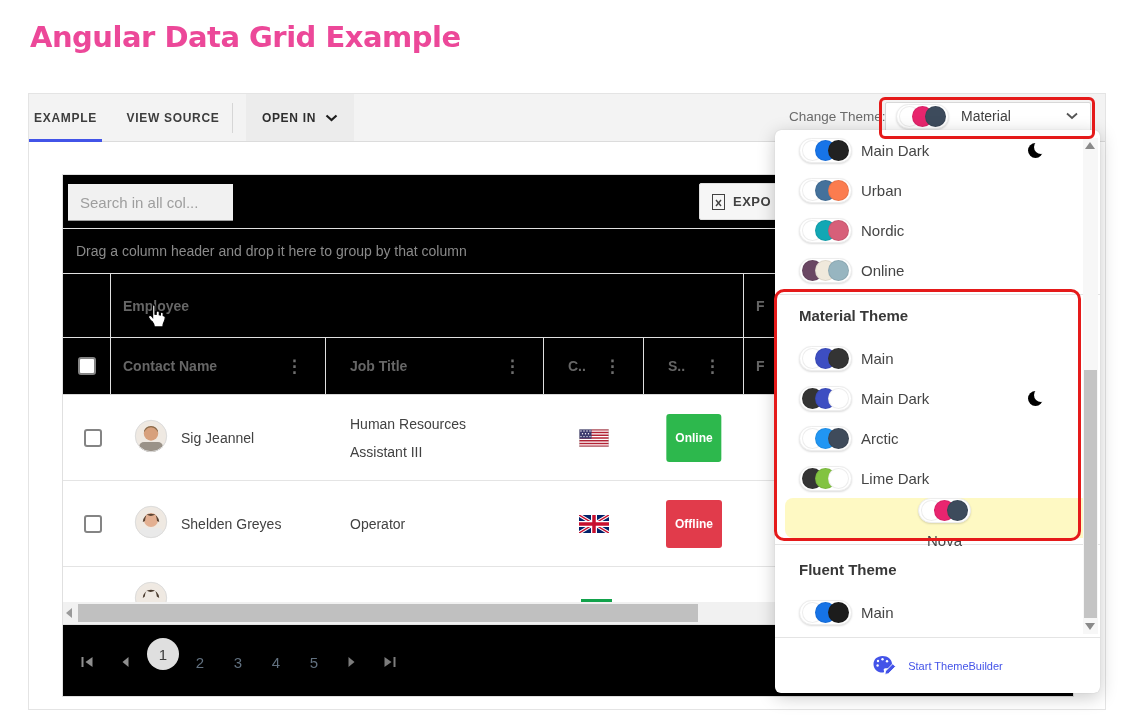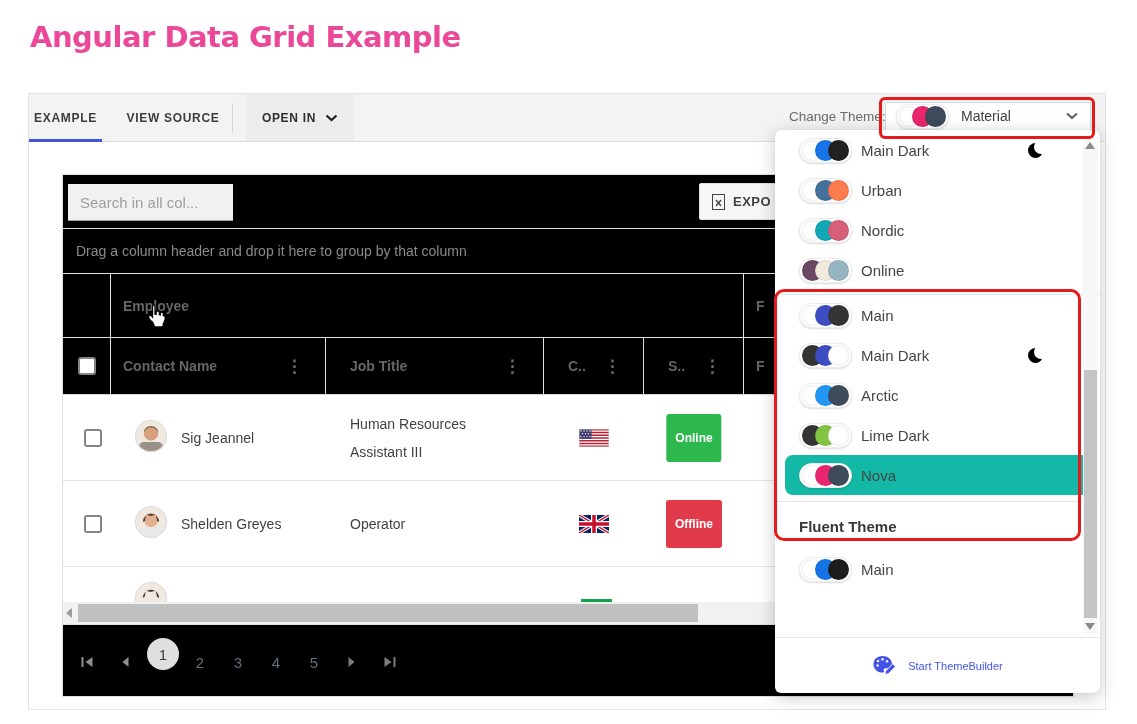--- a/index.html
+++ b/index.html
@@ -32,21 +32,21 @@
     border-radius:13px; padding:2px; box-shadow:0 1px 2px rgba(0,0,0,0.14); height:25px; }
   .dot { width:21px; height:21px; border-radius:50%; border:1px solid rgba(0,0,0,0.07); }
   .dot + .dot { margin-left:-8px; }
 
   
   .dropdown { position:absolute; left:775px; top:130px; width:325px; height:563px; background:#fff;
     border-radius:6px; box-shadow:0 4px 18px rgba(0,0,0,0.22), 0 0 1px rgba(0,0,0,0.2); z-index:10; }
   .dd-list { position:absolute; left:0; top:0; right:0; height:507px; overflow:hidden; }
   .dd-item { height:40px; display:flex; align-items:center; gap:9px; padding-left:14px;
     margin:0 10px; border-radius:8px; cursor:pointer; position:relative; }
-  .dd-item.selected { background:#14b8a6; }
+  .dd-item.selected { background:#fef9c3;flex-direction:column; }
   .dd-label { font-size:15px; color:#454545; }
   .dd-divider { height:1px; background:#e4e4e4; margin-top:4px; }
   .dd-section-label { padding:12px 0 14px 24px; font-size:15px; font-weight:bold; color:#383838; }
   .dd-section-label.second { padding-top:16px; }
   .moon { position:absolute; right:46px; top:12px; width:16px; height:16px; }
   .moon::before { content:""; position:absolute; left:0; top:1px; width:15px; height:15px;
     border-radius:50%; background:#000; }
   .moon::after { content:""; position:absolute; left:6px; top:-2px; width:14px; height:14px;
     border-radius:50%; background:#fff; }
   .dd-scrollbar { position:absolute; right:2px; top:8px; width:15px; height:496px; background:#f7f7f7; }
@@ -369,20 +369,21 @@
       <div class="dd-item">
         <span class="pill">
           <span class="dot" style="background-color: rgb(106, 71, 99);"></span>
           <span class="dot" style="background-color: rgb(240, 233, 220);"></span>
           <span class="dot" style="background-color: rgb(151, 181, 192);"></span>
         </span>
         <span class="dd-label">Online</span>
       </div>
 
       <div class="dd-divider"></div>
+      <div class="dd-section-label">Material Theme</div>
 
       <div class="dd-item">
         <span class="pill">
           <span class="dot" style="background-color: rgb(255, 255, 255);"></span>
           <span class="dot" style="background-color: rgb(61, 78, 194);"></span>
           <span class="dot" style="background-color: rgb(52, 52, 52);"></span>
         </span>
         <span class="dd-label">Main</span>
       </div>
       <div class="dd-item">

